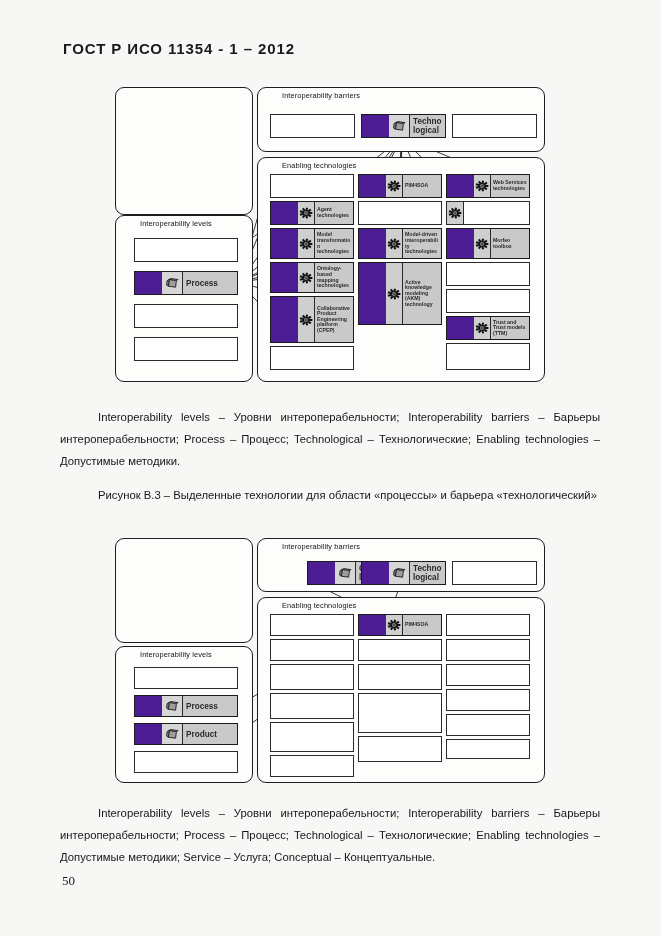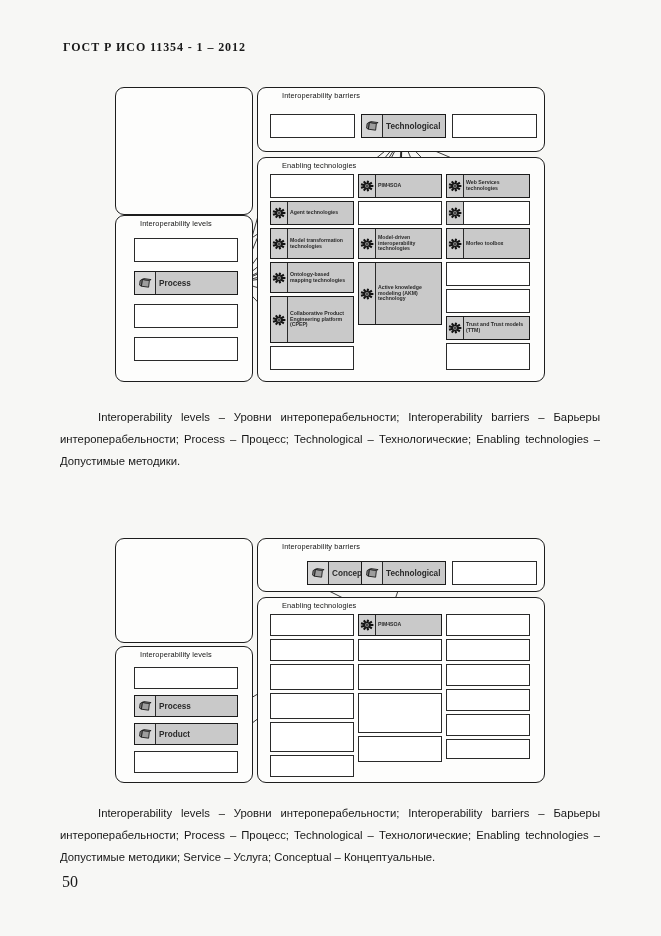--- a/index.html
+++ b/index.html
@@ -7,26 +7,26 @@
     width:661px;height:936px;position:relative;overflow:hidden;
     font-family:"Liberation Sans", sans-serif;
     color:#1a1a1a;
     -webkit-font-smoothing:antialiased;
   }
   .page{position:absolute;inset:0;background:#f7f7f5;}
 
   
   .doc-header{
     position:absolute;left:63px;top:40px;
-    font-size:12px;font-weight:bold;letter-spacing:.9px;
-    font-family:Liberation Serif, serif;
+    font-size:15px;font-weight:bold;letter-spacing:.9px;
+    font-family:Liberation Sans, sans-serif;
   }
   .page-number{
     position:absolute;left:62px;top:873px;
-    font-size:16px;font-family:"Liberation Serif", serif;
+    font-size:13px;font-family:"Liberation Serif", serif;
   }
 
   
   .para{
     position:absolute;
     font-size:11.3px;line-height:22px;
     text-align:justify;
     color:#171717;
   }
   .para.indent{text-indent:38px;}
@@ -59,21 +59,21 @@
     display:flex;align-items:stretch;
   }
   .cell .lbl{
     flex:1;display:flex;align-items:center;
     padding:0 2px;
     font-size:5.2px;line-height:5.6px;
     color:#2b2b2b;
     overflow:hidden;
     word-break:break-word;
   }
-  .cell.filled{background:#404040;border-color:#1b1b1b;}
+  .cell.filled{background:#4c1d95;border-color:#1b1b1b;padding-left:27px;}
   .cell.filled .lbl{background:#c9c9c9;color:#2a2a2a;font-weight:bold;}
   .cell.plain .lbl{background:#ffffff;}
 
   
   .cell.big .lbl{font-size:8.2px;line-height:9px;padding-left:3px;}
 
   
   .ico{
     width:16px;flex:0 0 16px;
     display:flex;align-items:center;justify-content:center;
@@ -402,20 +402,21 @@
           </span>
           <span class="lbl">Trust and Trust models (TTM)</span>
         </div>
         <div class="cell plain" style="left: 188px; top: 185px; width: 84px; height: 27px;">
           <span class="lbl"></span>
         </div>
       </div>
     </div>
 
   <div class="para indent cap1">Interoperability levels – Уровни интероперабельности; Interoperability barriers – Барьеры интероперабельности; Process – Процесс; Technological – Технологические; Enabling technologies – Допустимые методики.</div>
+  <div class="para indent fig-cap">Рисунок В.3 – Выделенные технологии для области «процессы» и барьера «технологический»</div>
 
   <div class="diagram" id="diagram-2">
     <svg class="links" id="links-2" viewBox="0 0 445 255" preserveAspectRatio="none">
         <line x1="276" y1="84" x2="212" y2="52" class="arrowline"></line>
         <path d="M212,52 L216.18531502823157,52.3509104080233 L214.79191734335757,55.13770577777127 Z" fill="#1d1d1d" stroke="none"></path>
         <line x1="284" y1="84" x2="295" y2="52" class="arrowline"></line>
         <path d="M295,52 L295.2053146168113,56.194978654072465 L292.2588086712248,55.1821172352771 Z" fill="#1d1d1d" stroke="none"></path>
         <line x1="274" y1="90" x2="134" y2="172" class="arrowline"></line>
         <path d="M134,172 L136.57823259145195,168.68447338958424 L138.15293321010031,171.37298664093512 Z" fill="#1d1d1d" stroke="none"></path>
         <line x1="274" y1="94" x2="134" y2="200" class="arrowline"></line>

